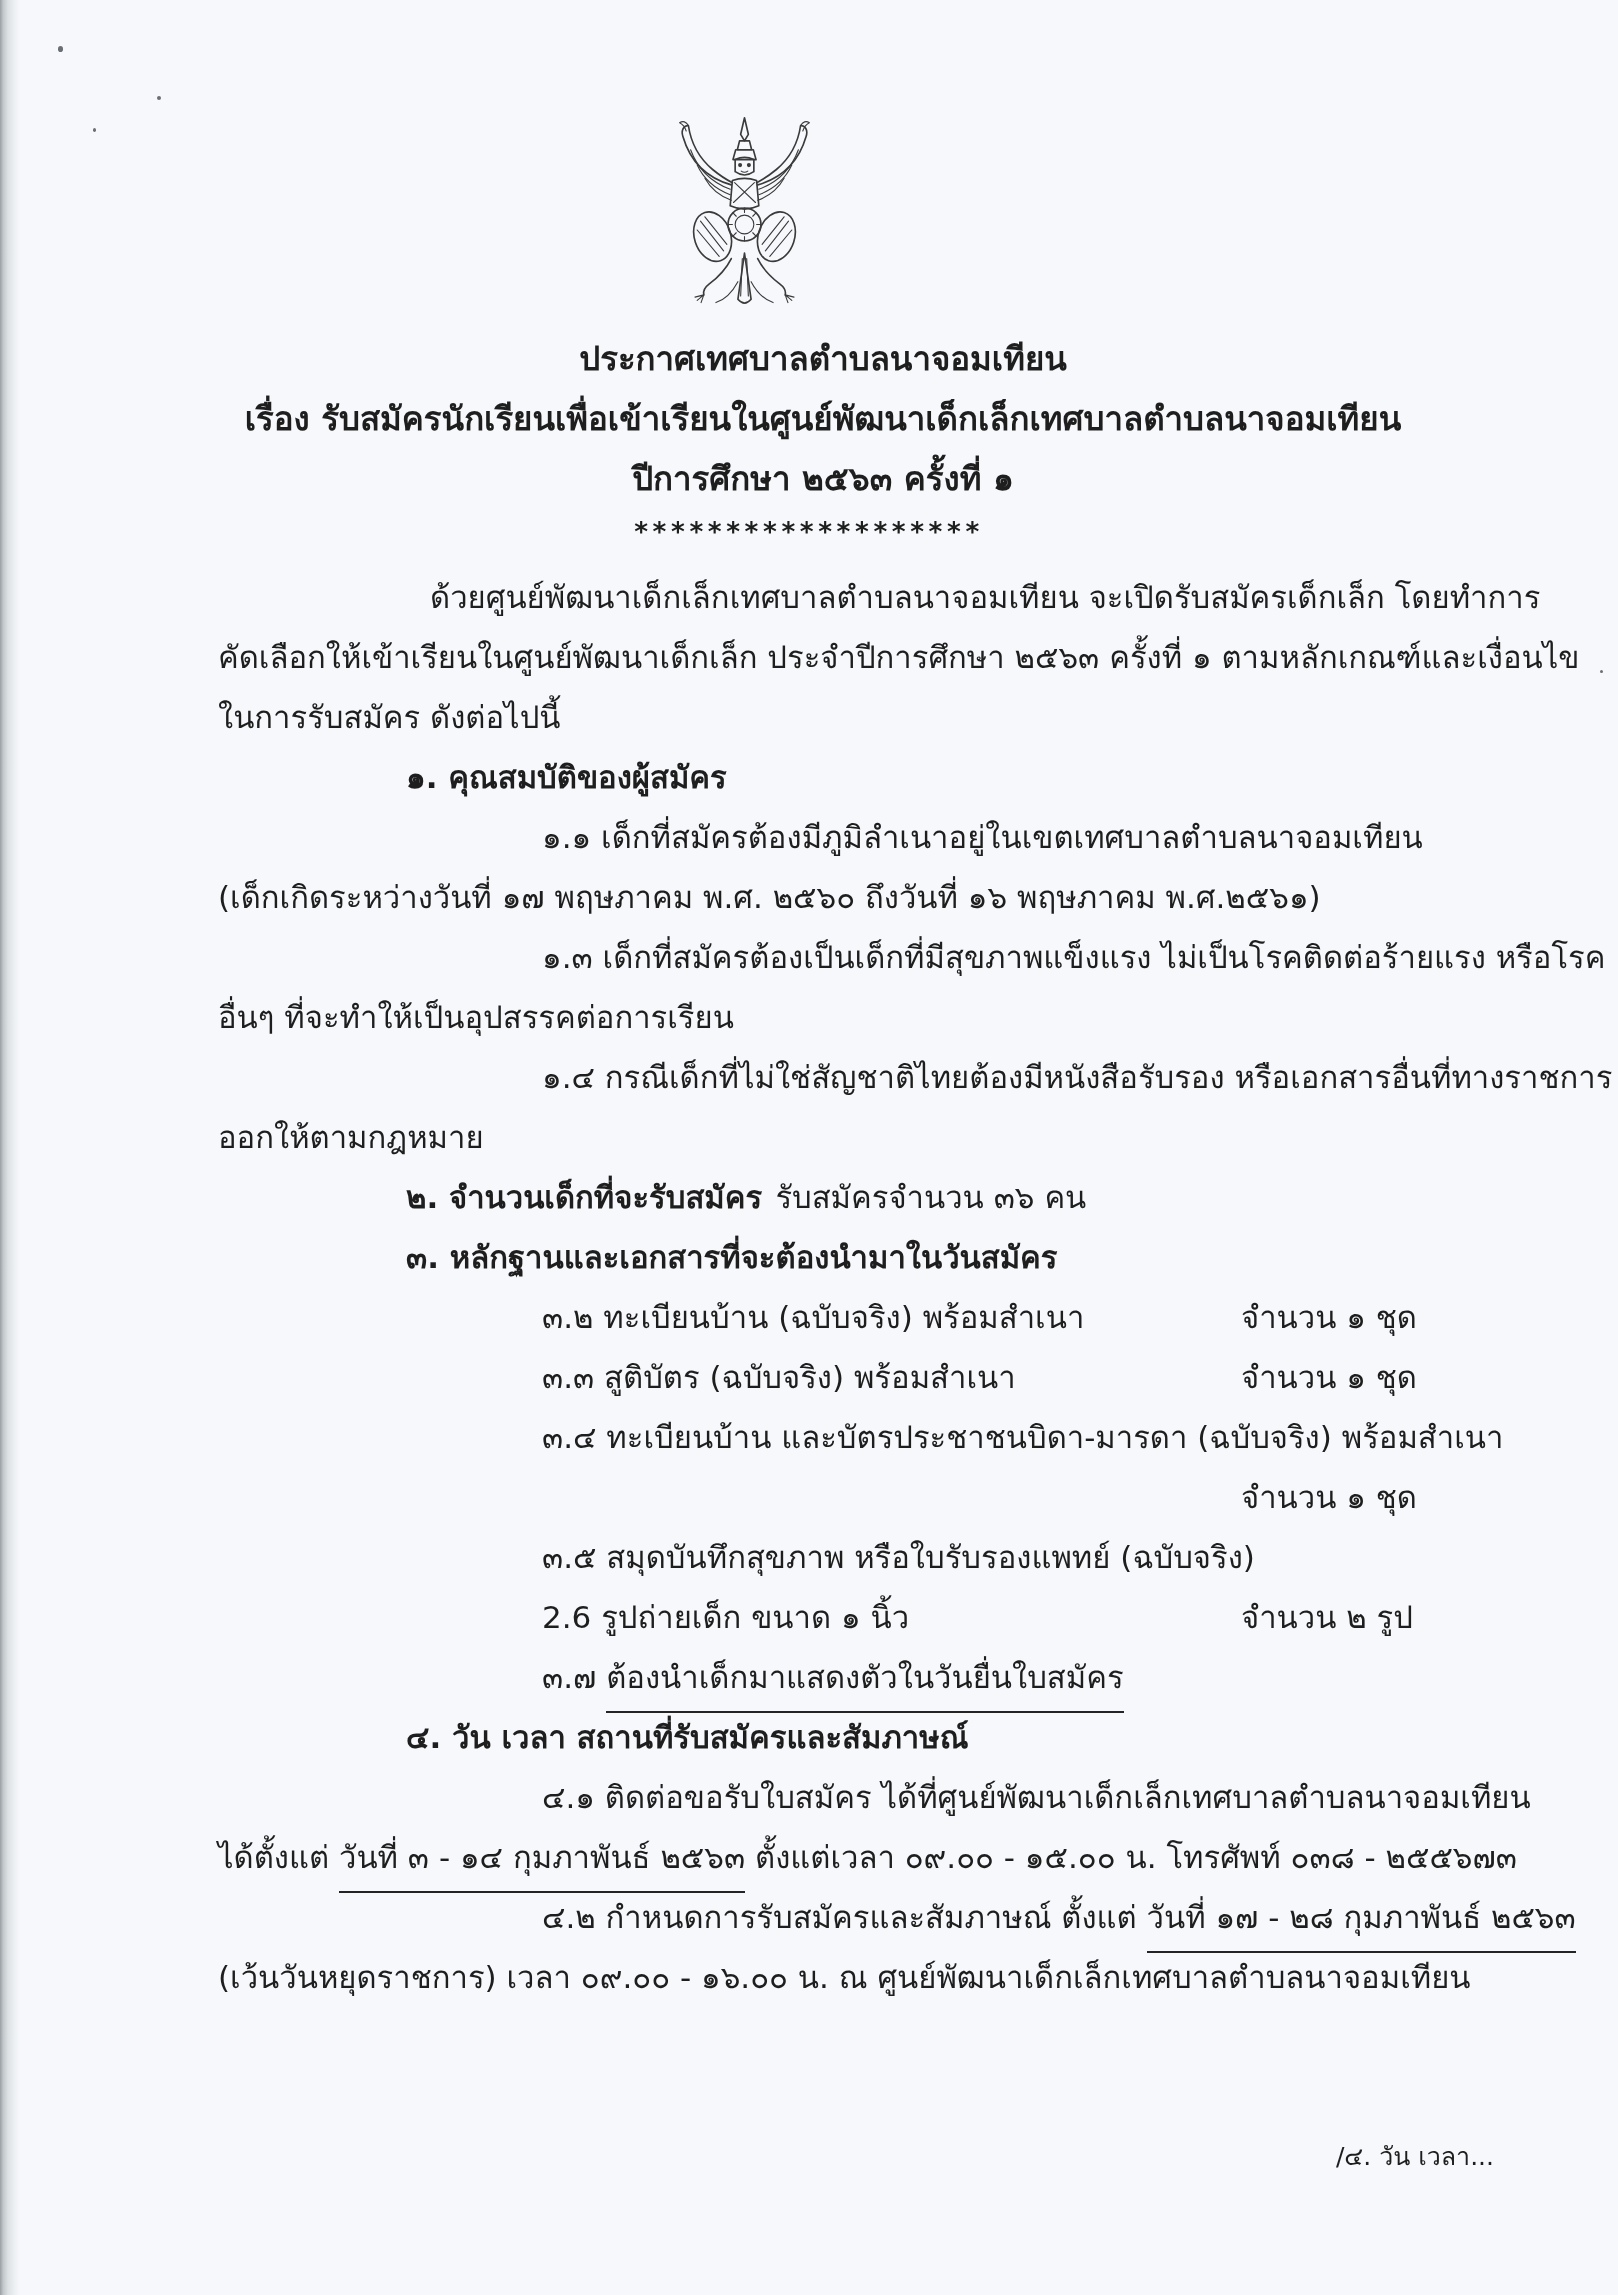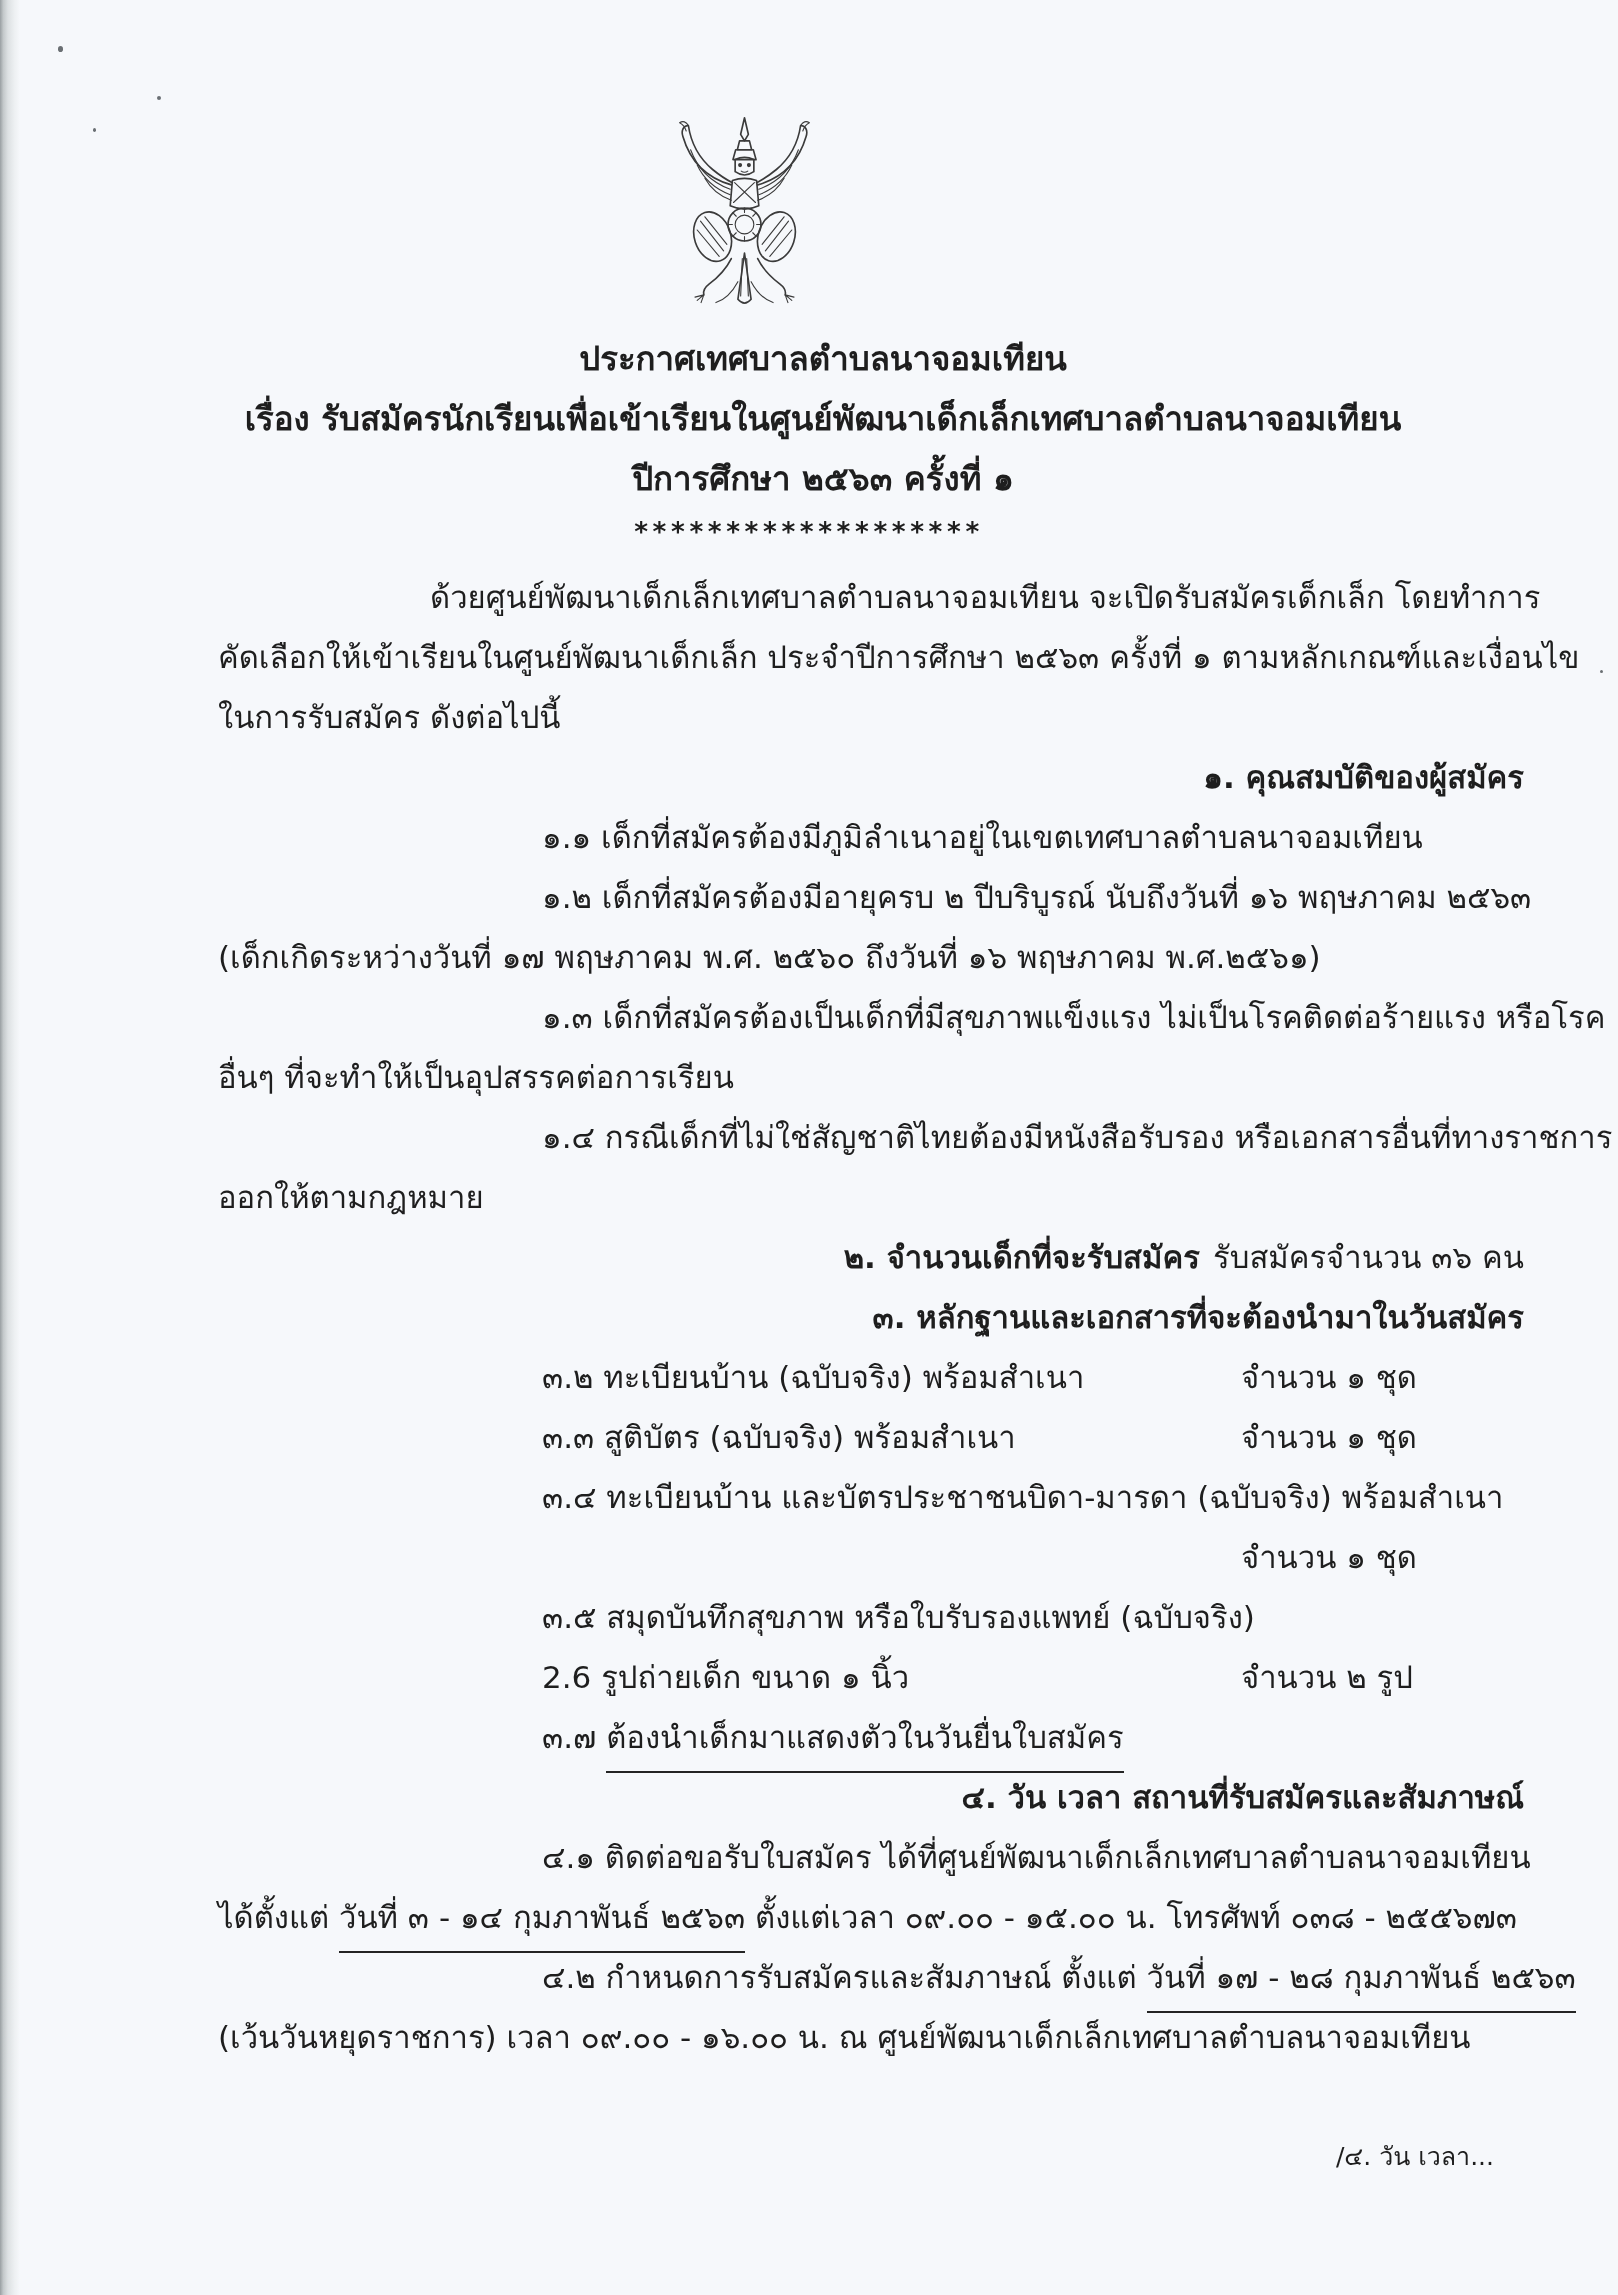--- a/index.html
+++ b/index.html
@@ -17,21 +17,21 @@
     background:linear-gradient(to right,#999fa2 0px,#c3c8ca 3.3px,#dde1e3 8px,#edf0f2 14.5px,rgba(255,255,255,0) 20px);
   }
   .speck{position:absolute;background:#6a6f73;border-radius:50%;}
   .emblem{position:absolute;top:114px;left:662px;width:165px;height:221px;}
   .header-block{position:absolute;top:329px;left:0;right:0;text-align:center;}
   .header-block .hl{height:60px;line-height:60px;font-weight:bold;font-size:33px;white-space:nowrap;margin-left:28px;}
   .header-block .stars{height:57px;line-height:46px;font-weight:bold;font-size:26.4px;letter-spacing:4.6px;}
   .body-block{position:absolute;top:567px;left:218px;width:1306px;font-size:31px;}
   .ln{position:relative;height:60px;line-height:60px;white-space:nowrap;}
   .ind-p{padding-left:212px;}
-  .ind-h{padding-left:188px;font-weight:bold;text-align:right;}
+  .ind-h{padding-left:188px;font-weight:bold;}
   .ind-s{padding-left:324px;}
   .qty{position:absolute;left:1023px;top:0;}
   .tail{font-weight:normal;margin-left:13.2px;}
   .u{border-bottom:2.6px solid #242424;padding-bottom:16px;}
   .footer-ref{position:absolute;top:2134px;right:124px;font-size:25px;line-height:46px;white-space:nowrap;}
   svg .st{stroke:#3b3b3b;fill:none;stroke-width:3;stroke-linecap:round;stroke-linejoin:round;}
   svg .thin{stroke-width:2;}
 </style>
 </head>
 <body>
@@ -97,21 +97,20 @@
     <div class="stars">*******************</div>
   </div>
 
   <div class="body-block">
     <div class="ln ind-p">ด้วยศูนย์พัฒนาเด็กเล็กเทศบาลตำบลนาจอมเทียน จะเปิดรับสมัครเด็กเล็ก โดยทำการ</div>
     <div class="ln">คัดเลือกให้เข้าเรียนในศูนย์พัฒนาเด็กเล็ก ประจำปีการศึกษา ๒๕๖๓ ครั้งที่ ๑ ตามหลักเกณฑ์และเงื่อนไข</div>
     <div class="ln">ในการรับสมัคร ดังต่อไปนี้</div>
 
     <div class="ln ind-h">๑. คุณสมบัติของผู้สมัคร</div>
     <div class="ln ind-s">๑.๑ เด็กที่สมัครต้องมีภูมิลำเนาอยู่ในเขตเทศบาลตำบลนาจอมเทียน</div>
-    <div class="ln ind-s">๑.๒ เด็กที่สมัครต้องมีอายุครบ ๒ ปีบริบูรณ์ นับถึงวันที่ ๑๖ พฤษภาคม ๒๕๖๓</div>
     <div class="ln">(เด็กเกิดระหว่างวันที่ ๑๗ พฤษภาคม พ.ศ. ๒๕๖๐ ถึงวันที่ ๑๖  พฤษภาคม พ.ศ.๒๕๖๑)</div>
     <div class="ln ind-s">๑.๓ เด็กที่สมัครต้องเป็นเด็กที่มีสุขภาพแข็งแรง ไม่เป็นโรคติดต่อร้ายแรง หรือโรค</div>
     <div class="ln">อื่นๆ ที่จะทำให้เป็นอุปสรรคต่อการเรียน</div>
     <div class="ln ind-s">๑.๔ กรณีเด็กที่ไม่ใช่สัญชาติไทยต้องมีหนังสือรับรอง หรือเอกสารอื่นที่ทางราชการ</div>
     <div class="ln">ออกให้ตามกฎหมาย</div>
 
     <div class="ln ind-h">
       <span>๒. จำนวนเด็กที่จะรับสมัคร</span><span class="tail">รับสมัครจำนวน ๓๖ คน</span>
     </div>
 

